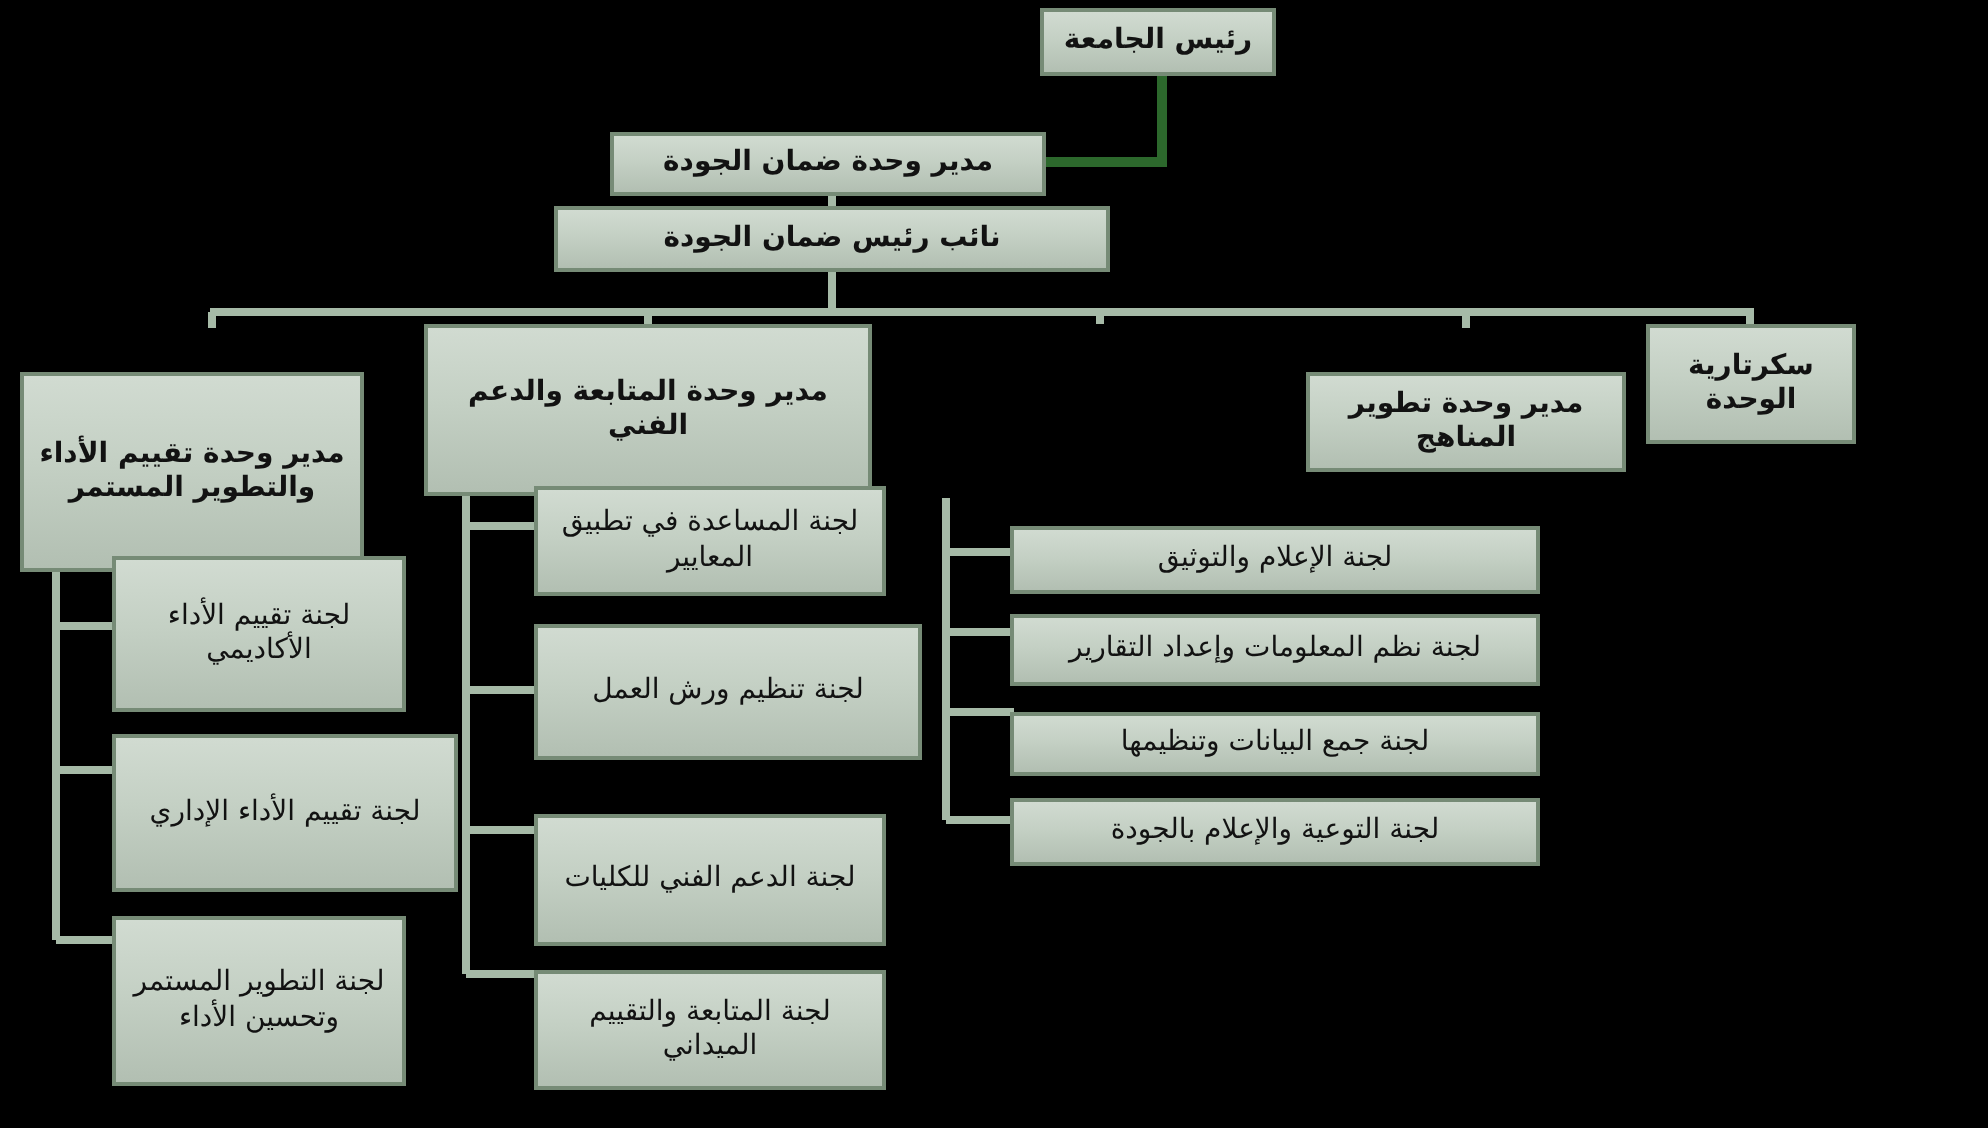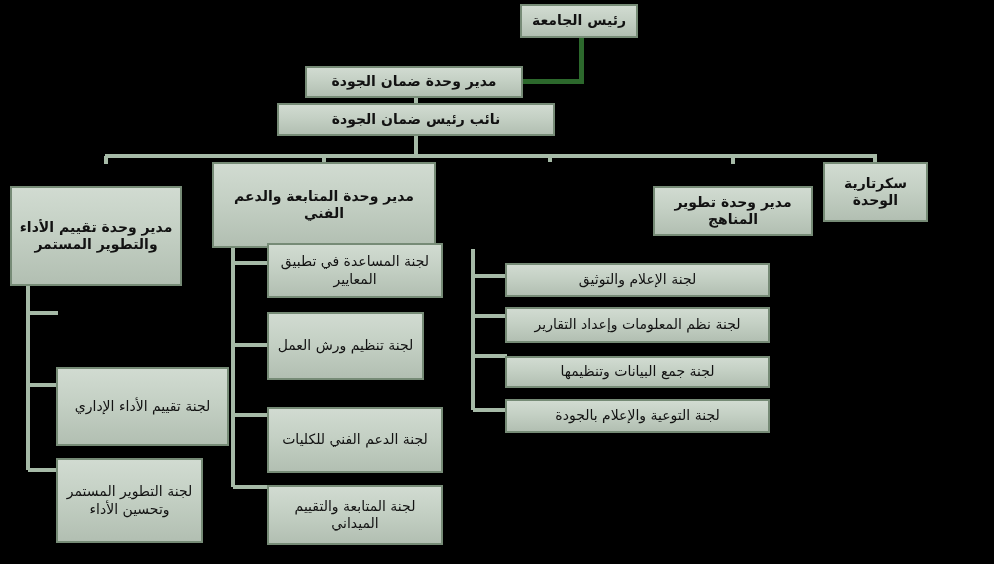--- a/index.html
+++ b/index.html
@@ -23,21 +23,21 @@
   #n-deputy{left:277px;top:103px;width:278px;height:33px;}
   #n-b1{left:10px;top:162px;width:172px;height:100px;margin-top:24px;}
   #n-b2{left:212px;top:162px;width:224px;height:86px;}
   #n-b3{left:457px;top:160px;width:186px;height:90px;}
   #n-b4{left:653px;top:162px;width:160px;height:50px;margin-top:24px;}
   #n-b5{left:823px;top:162px;width:105px;height:60px;}
   #n-c1a{left:56px;top:278px;width:147px;height:78px;}
   #n-c1b{left:56px;top:367px;width:173px;height:79px;}
   #n-c1c{left:56px;top:458px;width:147px;height:85px;}
   #n-c2a{left:267px;top:243px;width:176px;height:55px;}
-  #n-c2b{left:267px;top:312px;width:157px;height:68px;text-align:right;}
+  #n-c2b{left:267px;top:312px;width:194px;height:68px;text-align:right;}
   #n-c2c{left:267px;top:407px;width:176px;height:66px;}
   #n-c2d{left:267px;top:485px;width:176px;height:60px;}
   #n-c3a{left:505px;top:263px;width:265px;height:34px;}
   #n-c3b{left:505px;top:307px;width:265px;height:36px;}
   #n-c3c{left:505px;top:356px;width:265px;height:32px;}
   #n-c3d{left:505px;top:399px;width:265px;height:34px;}
 </style>
 </head>
 <body>
 
@@ -79,20 +79,21 @@
 
   <div class="box top" id="n-president">رئيس الجامعة</div>
   <div class="box top" id="n-director">مدير وحدة ضمان الجودة</div>
   <div class="box top" id="n-deputy">نائب رئيس ضمان الجودة</div>
 
   <div class="box mgr" id="n-b1">مدير وحدة تقييم الأداء والتطوير المستمر</div>
   <div class="box mgr" id="n-b2">مدير وحدة المتابعة والدعم الفني</div>
   <div class="box mgr" id="n-b4">مدير وحدة تطوير المناهج</div>
   <div class="box mgr" id="n-b5">سكرتارية الوحدة</div>
 
+  <div class="box cmt" id="n-c1a">لجنة تقييم الأداء الأكاديمي</div>
   <div class="box cmt" id="n-c1b">لجنة تقييم الأداء الإداري</div>
   <div class="box cmt" id="n-c1c">لجنة التطوير المستمر وتحسين الأداء</div>
 
   <div class="box cmt" id="n-c2a">لجنة المساعدة في تطبيق المعايير</div>
   <div class="box cmt" id="n-c2b">لجنة تنظيم ورش العمل</div>
   <div class="box cmt" id="n-c2d">لجنة المتابعة والتقييم الميداني</div>
   <div class="box cmt" id="n-c2c">لجنة الدعم الفني للكليات</div>
 
   <div class="box cmt" id="n-c3a">لجنة الإعلام والتوثيق</div>
   <div class="box cmt" id="n-c3b">لجنة نظم المعلومات وإعداد التقارير</div>

